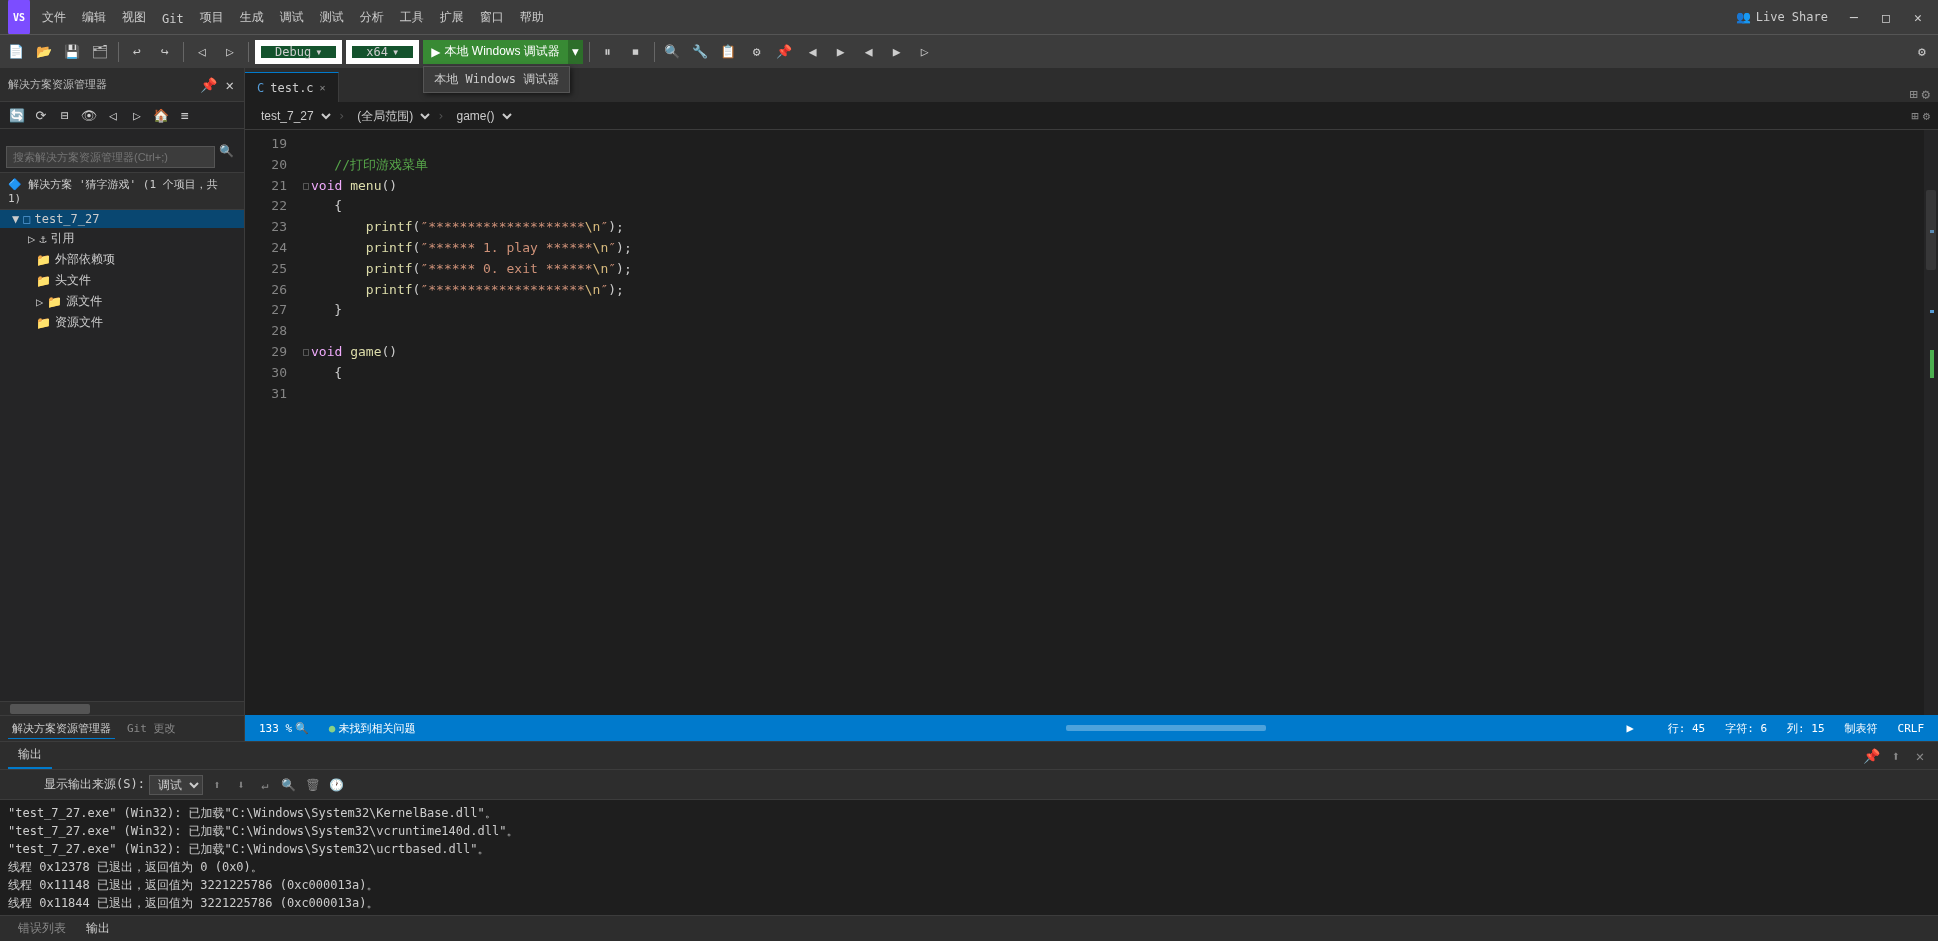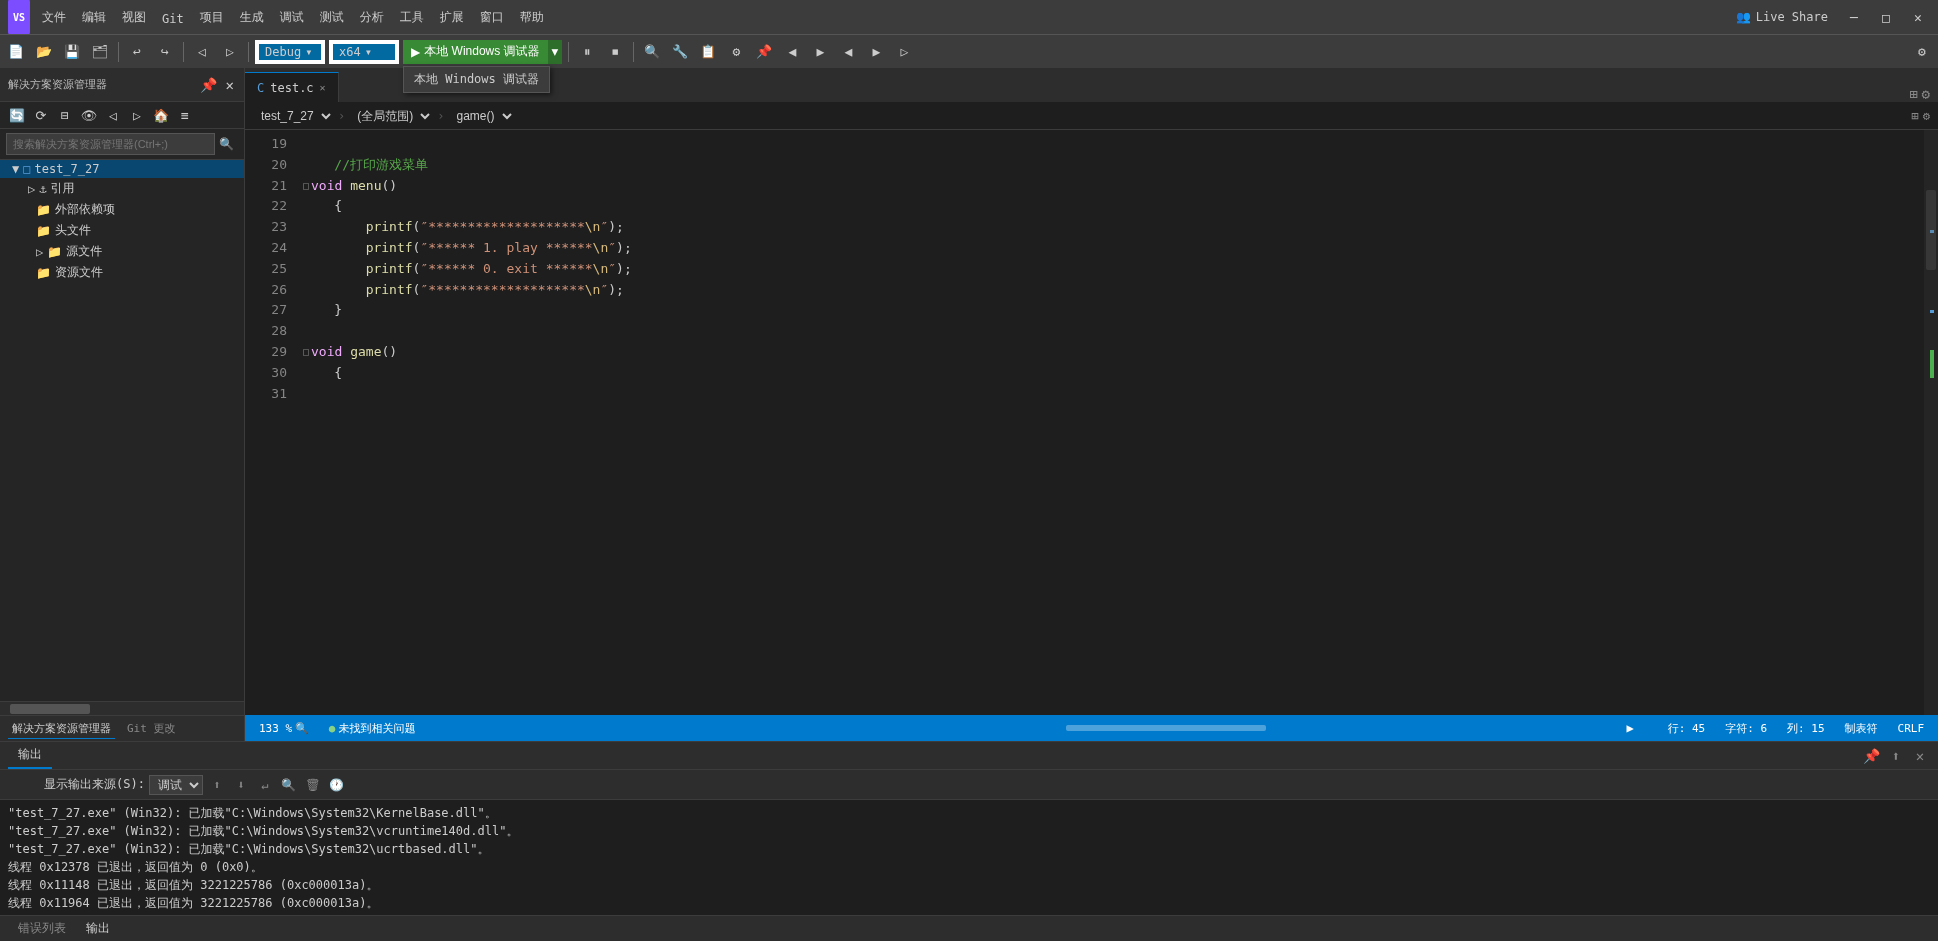--- a/index.html
+++ b/index.html
@@ -92,24 +92,24 @@
       font-size: 13px;
     }
     .toolbar-separator {
       width: 1px;
       height: 20px;
       background: #666;
       margin: 0 2px;
     }
     .toolbar-dropdown {
       height: 24px;
-      background: #0369a1;
-      border: 4px solid #ffffff;
-      color: #cccccc;
-      padding: 0 6px;
+      background: #14532d;
+      border: 6px solid #ffffff;
+      color: #cccccc;
+      padding: 0 14px;
       font-size: 12px;
       display: flex;
       align-items: center;
       gap: 4px;
       cursor: pointer;
       min-width: 70px;
     }
     .debug-dropdown-main {
       background: #388a34;
       color: white;
@@ -187,20 +187,21 @@
       border-bottom: 1px solid #3c3c3c;
     }
     .sidebar-search input {
       flex: 1;
       background: #3c3c3c;
       border: 1px solid #555;
       color: #cccccc;
       padding: 2px 6px;
       font-size: 11px;
       height: 22px;
+      margin-top: 13px;
     }
     .sidebar-search-icon {
       color: #888;
       font-size: 12px;
       padding: 0 4px;
       cursor: pointer;
     }
     .sidebar-toolbar {
       display: flex;
       align-items: center;
@@ -617,20 +618,24 @@
       <div class="sidebar-toolbar-btn">👁</div>
       <div class="sidebar-toolbar-btn">◁</div>
       <div class="sidebar-toolbar-btn">▷</div>
       <div class="sidebar-toolbar-btn">🏠</div>
       <div class="sidebar-toolbar-btn">≡</div>
     </div>
     <div class="sidebar-search">
       <input type="text" style="flex: 1 1 0%; background: rgb(60, 60, 60); border: 1px solid rgb(85, 85, 85); color: rgb(204, 204, 204); padding: 2px 6px; font-size: 11px; height: 22px;" placeholder="搜索解决方案资源管理器(Ctrl+;)">
       <span class="sidebar-search-icon">🔍</span>
     </div>
+    <div class="sidebar-solution-label">
+      <span style="font-size:11px; color:#89d185;">🔷</span>
+      <span style="font-size:11px; color:#cccccc;">解决方案 '猜字游戏' (1 个项目，共 1)</span>
+    </div>
     <div class="sidebar-content">
 
       <div class="tree-item selected" style="padding-left: 12px;">
         <span style="margin-right:4px; color:#cccccc;">▼</span>
         <span style="margin-right:4px; color:#569cd6;">□</span>
         <span style="font-size:12px;">test_7_27</span>
       </div>
 
       <div class="tree-item" style="padding-left: 28px;">
         <span style="margin-right:4px;">▷</span>
@@ -831,21 +836,20 @@
     <div class="output-toolbar-btn">🔍</div>
     <div class="output-toolbar-btn">🗑</div>
     <div class="output-toolbar-btn">🕐</div>
   </div>
   <div class="output-content">
     <div class="output-line">"test_7_27.exe" (Win32): 已加载"C:\Windows\System32\KernelBase.dll"。</div>
     <div class="output-line">"test_7_27.exe" (Win32): 已加载"C:\Windows\System32\vcruntime140d.dll"。</div>
     <div class="output-line">"test_7_27.exe" (Win32): 已加载"C:\Windows\System32\ucrtbased.dll"。</div>
     <div class="output-line">线程 0x12378 已退出，返回值为 0 (0x0)。</div>
     <div class="output-line">线程 0x11148 已退出，返回值为 3221225786 (0xc000013a)。</div>
-    <div class="output-line">线程 0x11964 已退出，返回值为 3221225786 (0xc000013a)。</div>
     <div class="output-line">线程 0x11844 已退出，返回值为 3221225786 (0xc000013a)。</div>
 
   </div>
   <div class="bottom-tabs">
     <span class="bottom-tab">错误列表</span>
     <span class="bottom-tab active">输出</span>
   </div>
 </div>
 
 </body></html>

